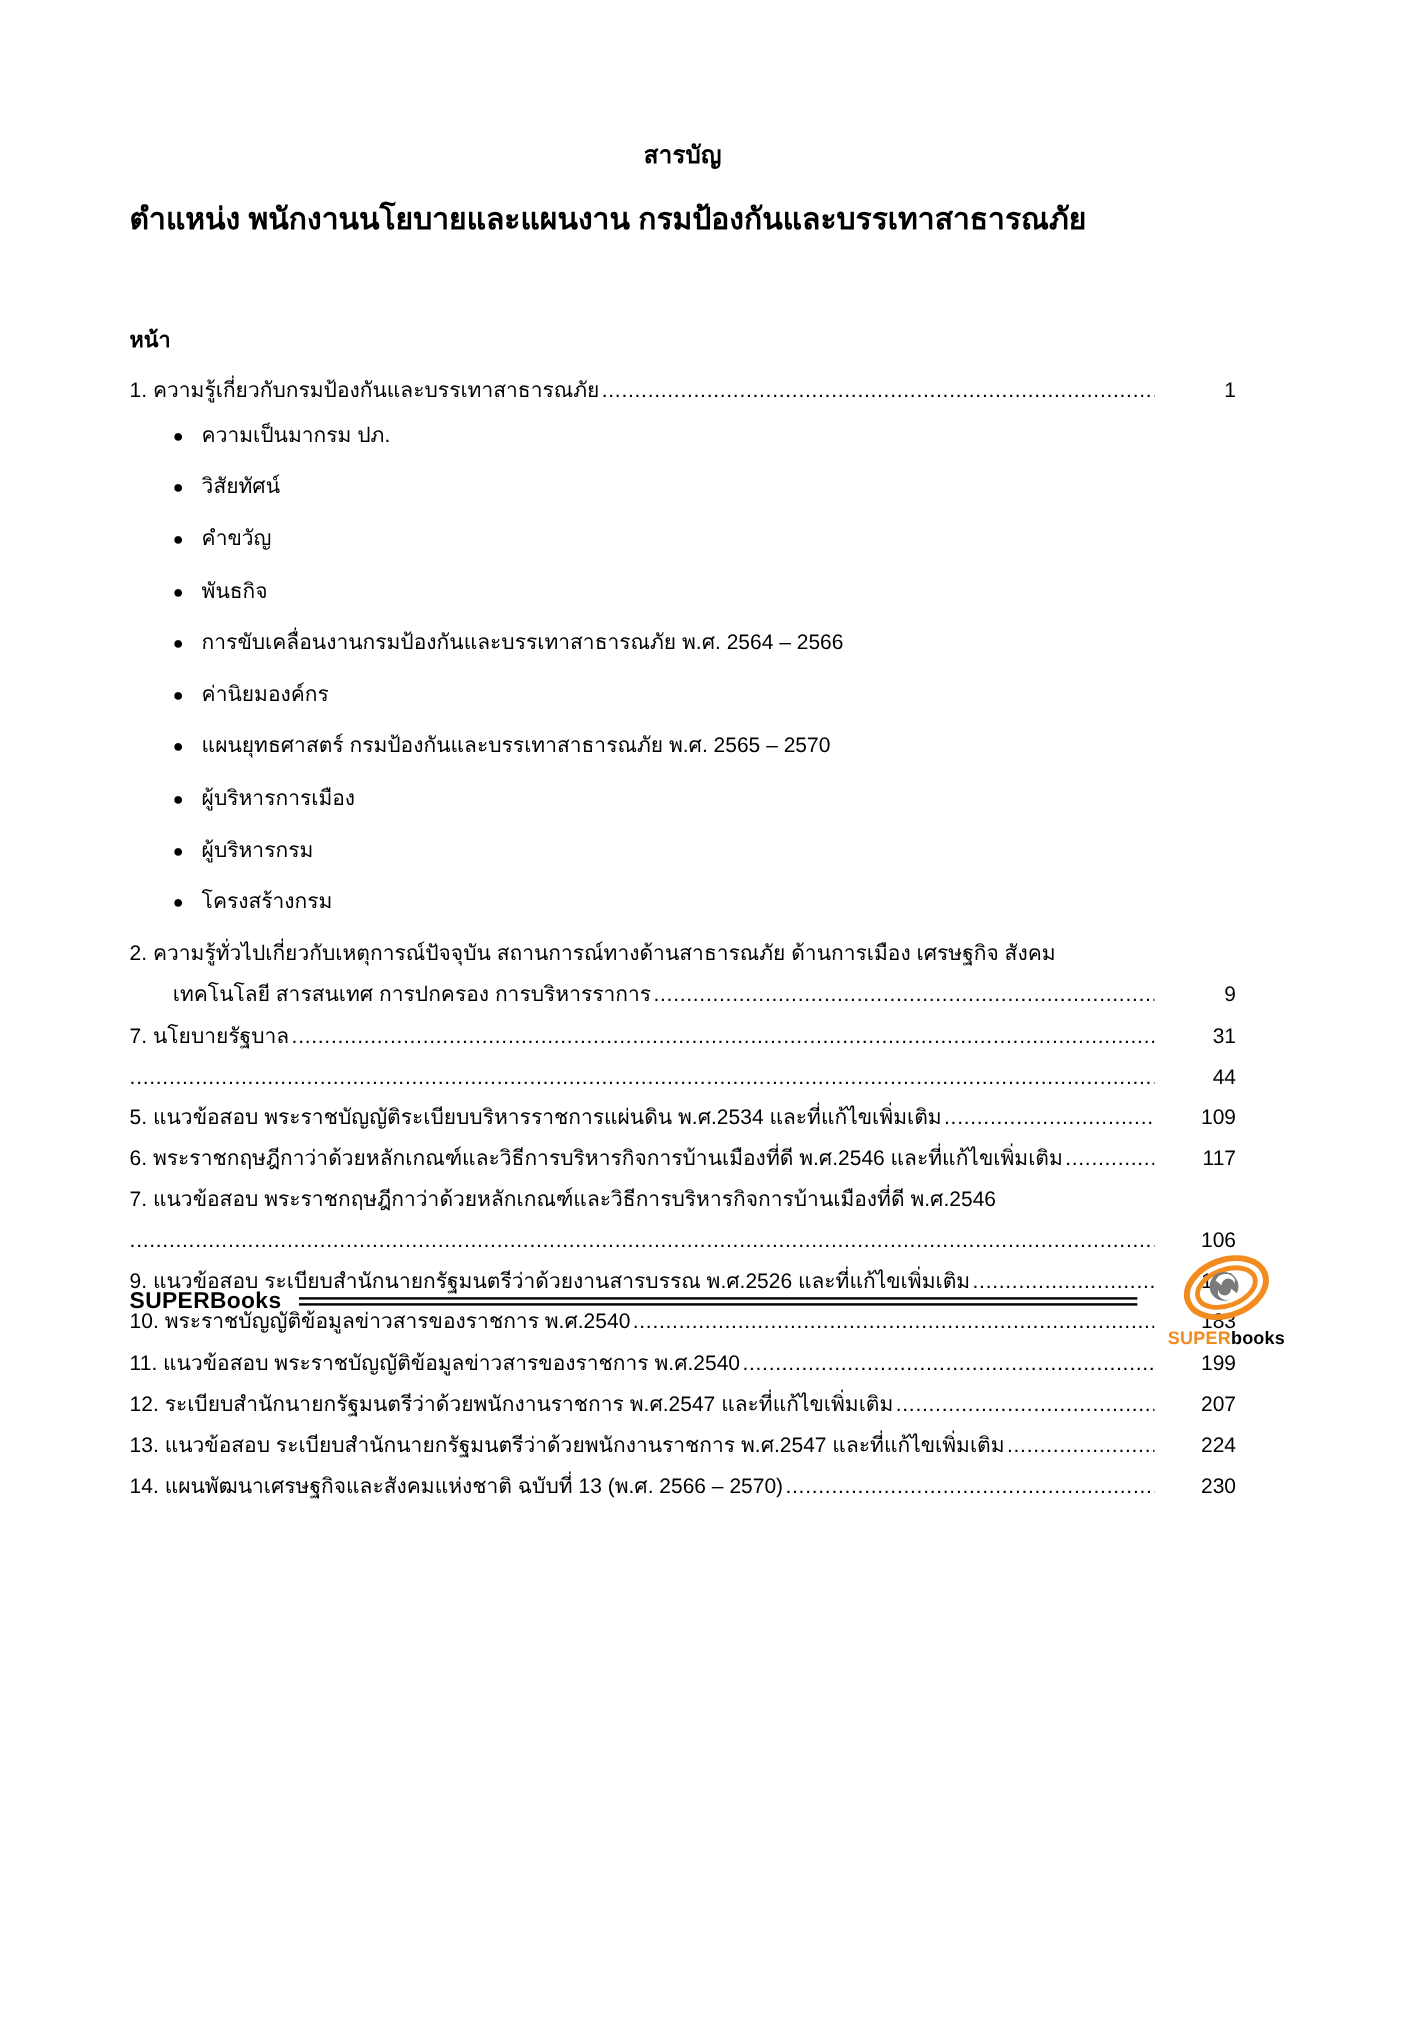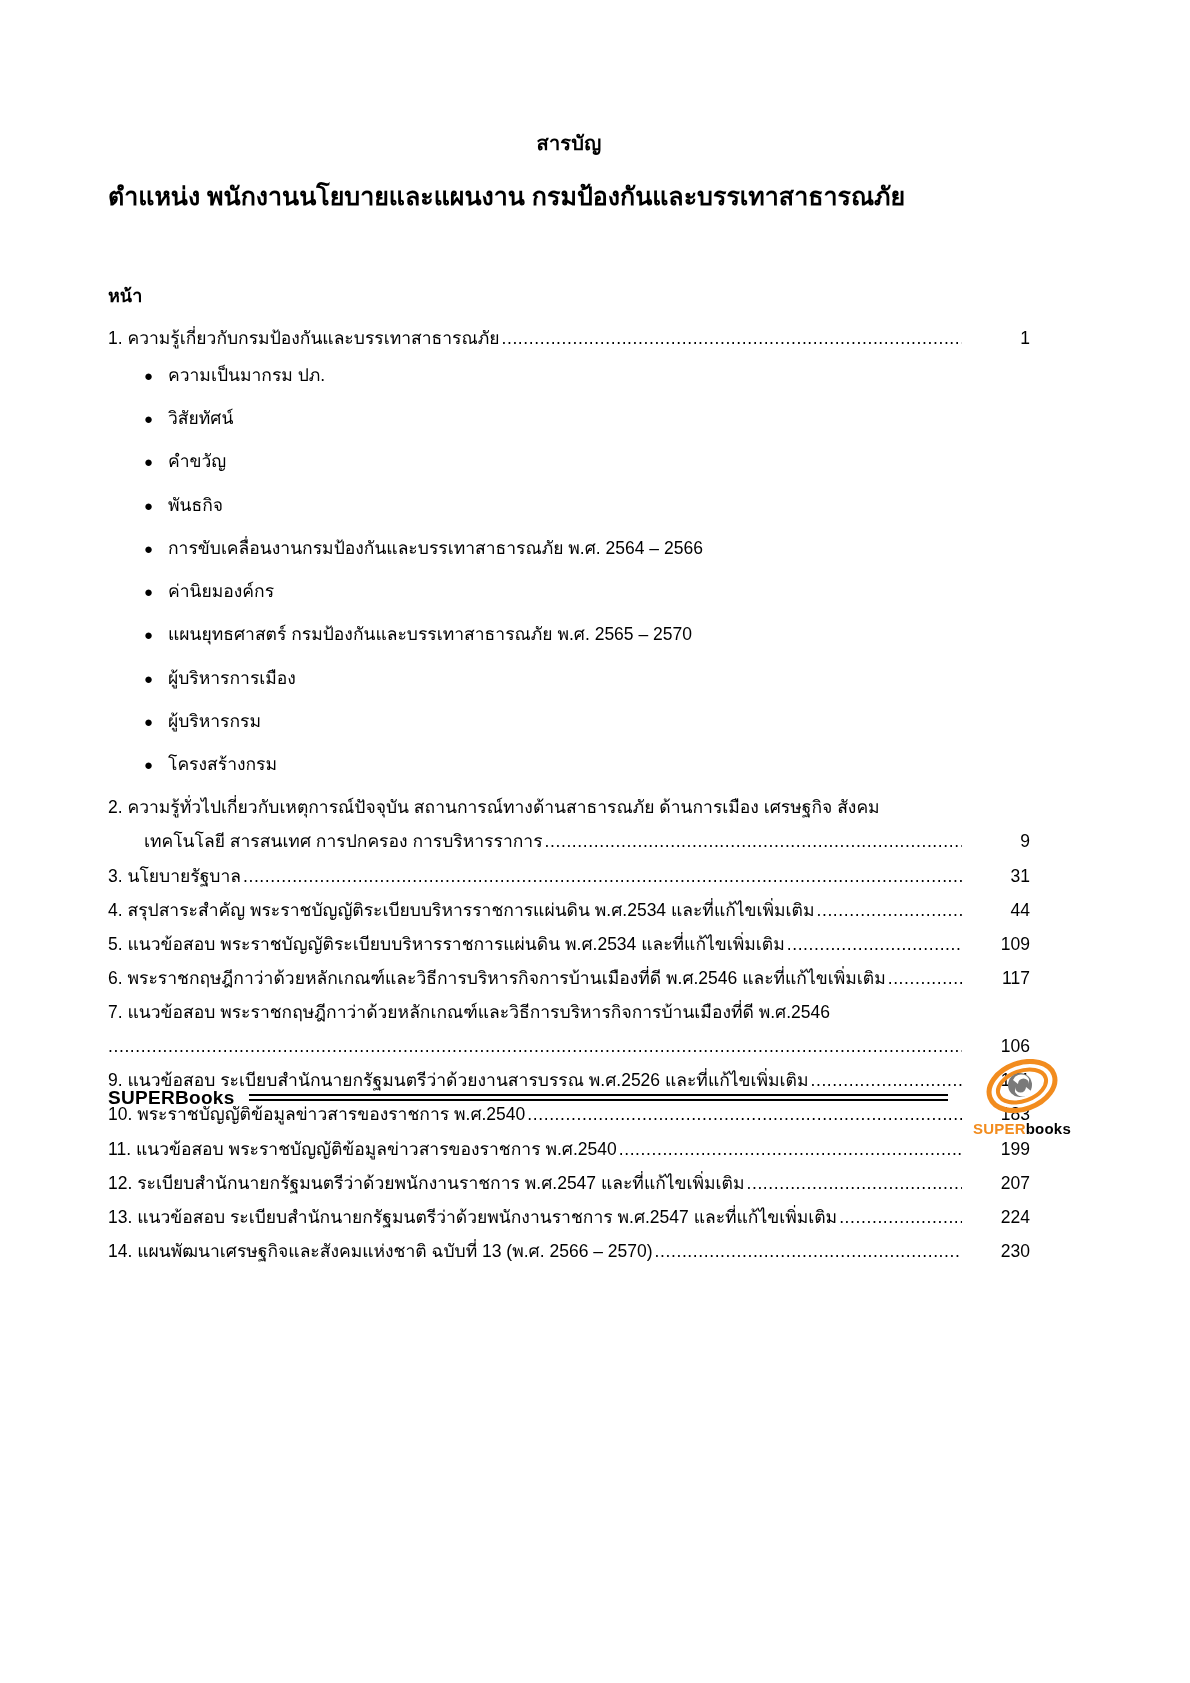--- a/index.html
+++ b/index.html
@@ -9,21 +9,21 @@
     background: #ffffff;
   }
   body {
     font-family: "Liberation Sans", "DejaVu Sans", sans-serif;
     color: #000000;
   }
   .page {
     position: relative;
     width: 1190px;
     height: 1274px;
-    margin: 13px auto;
+    margin: 0 auto;
     background: #ffffff;
     box-sizing: border-box;
     overflow: hidden;
     text-decoration: underline;
   }
   .content {
     position: absolute;
     left: 108px;
     top: 0;
     width: 922px;
@@ -258,27 +258,26 @@
         <span class="leader none"></span>
         <span class="entry-page empty"></span>
       </div>
       <div class="toc-entry cont">
         <span class="entry-text indent">เทคโนโลยี สารสนเทศ การปกครอง การบริหารราการ</span>
         <span class="leader"></span>
         <span class="entry-page">9</span>
       </div>
 
       <div class="toc-entry">
-        <span class="entry-text">3. นโยบายรัฐบาล</span>
+        <span class="entry-text">7. นโยบายรัฐบาล</span>
         <span class="leader"></span>
         <span class="entry-page">31</span>
       </div>
 
       <div class="toc-entry">
-        <span class="entry-text">4. สรุปสาระสำคัญ พระราชบัญญัติระเบียบบริหารราชการแผ่นดิน พ.ศ.2534 และที่แก้ไขเพิ่มเติม</span>
         <span class="leader"></span>
         <span class="entry-page">44</span>
       </div>
 
       <div class="toc-entry">
         <span class="entry-text">5. แนวข้อสอบ พระราชบัญญัติระเบียบบริหารราชการแผ่นดิน พ.ศ.2534 และที่แก้ไขเพิ่มเติม</span>
         <span class="leader"></span>
         <span class="entry-page">109</span>
       </div>
 

